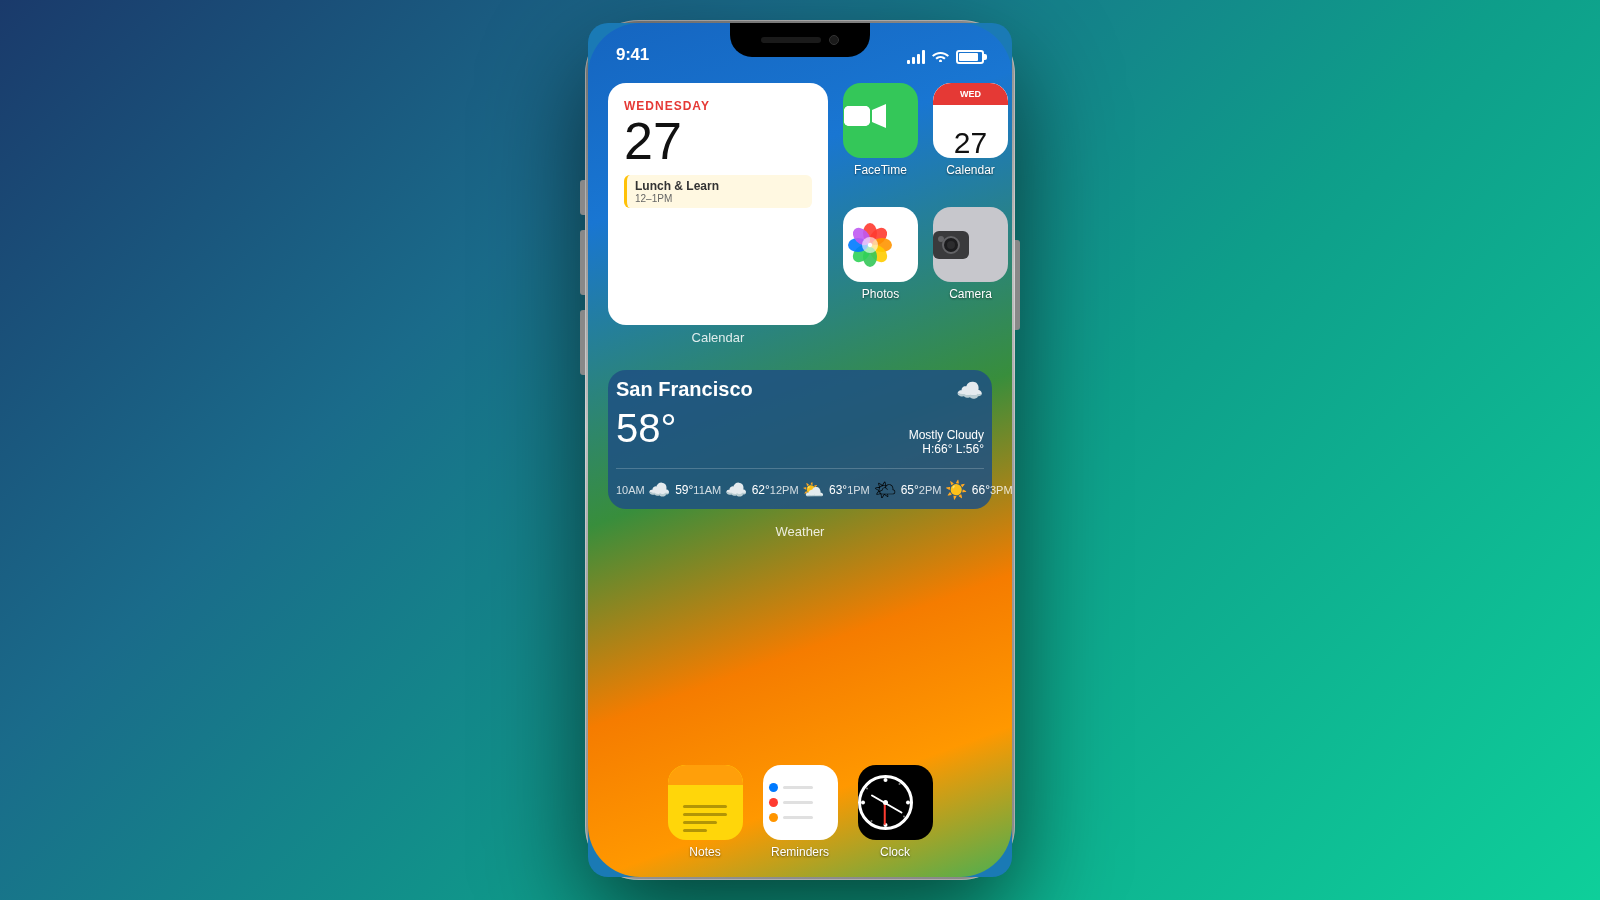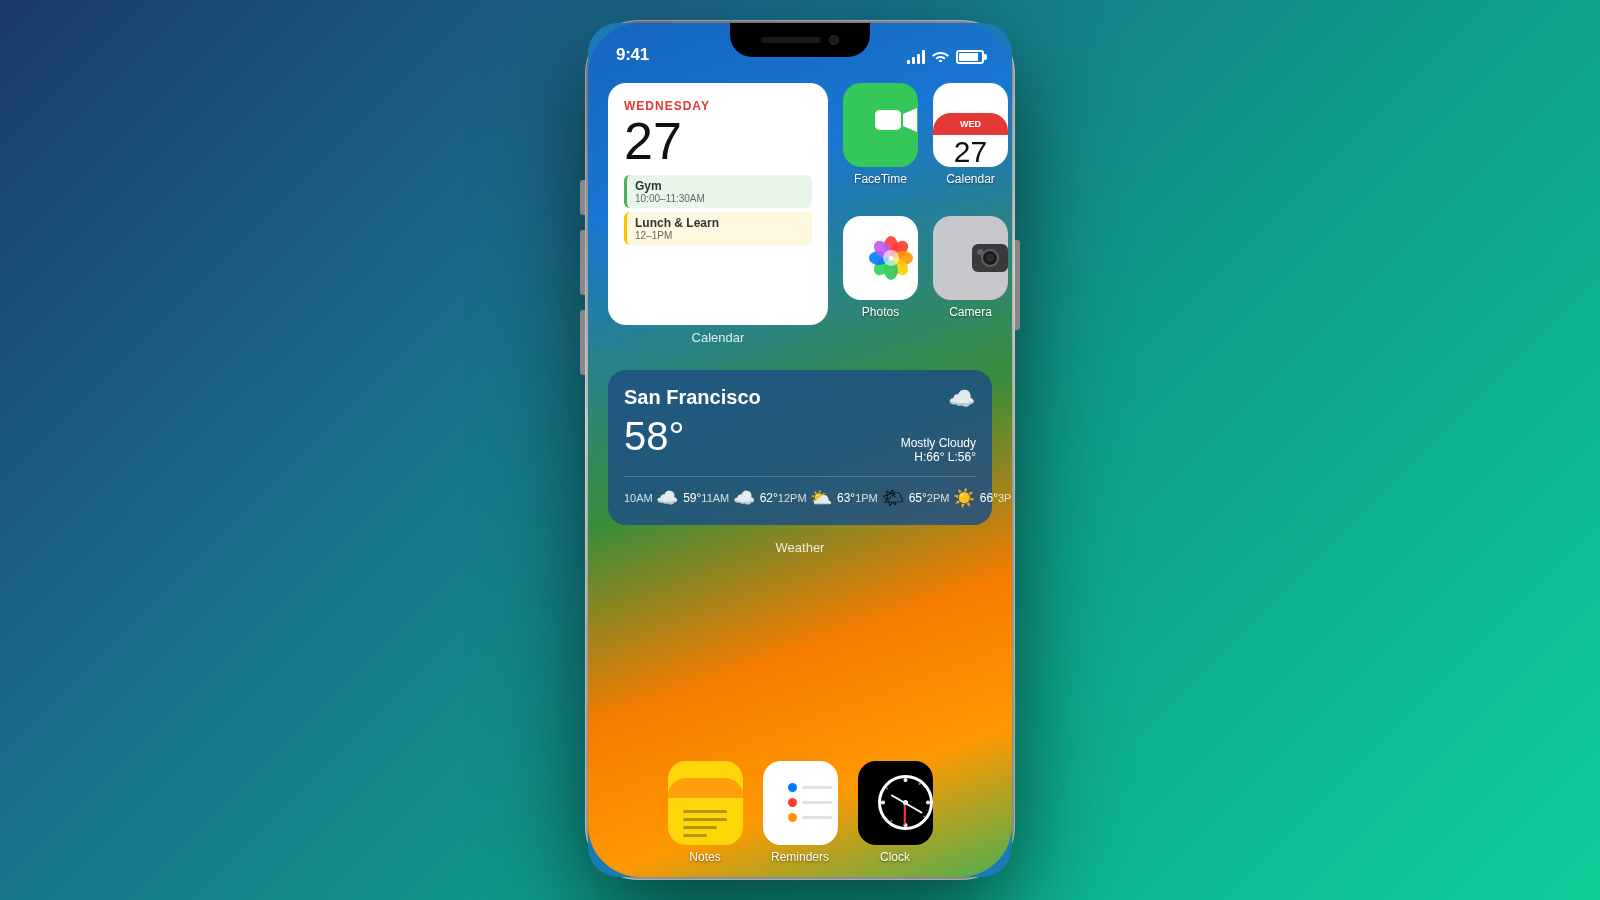--- a/index.html
+++ b/index.html
@@ -21,21 +21,21 @@
       border-radius: 54px;
       padding: 3px;
       position: relative;
       box-shadow: 0 40px 100px rgba(0,0,0,0.6), inset 0 0 0 1px rgba(255,255,255,0.3);
     }
 
     .phone-inner {
       width: 100%;
       height: 100%;
       background: #1a7ab5;
-      border-radius: 30px;
+      border-radius: 20px;
       overflow: hidden;
       position: relative;
     }
 
     .phone-screen {
       position: absolute;
       top: 0; left: 0; right: 0; bottom: 0;
       background: linear-gradient(160deg, #1565c0 0%, #1976d2 20%, #388e3c 50%, #f57c00 70%, #ff9800 85%, #4caf50 100%);
       border-radius: 52px;
       overflow: hidden;
@@ -244,25 +244,25 @@
     .app-icon-wrapper {
       display: flex;
       flex-direction: column;
       align-items: center;
       gap: 5px;
       cursor: pointer;
     }
 
     .app-icon {
       width: 75px;
-      height: 84px;
+      height: 75px;
       border-radius: 18px;
       display: flex;
       align-items: center;
-      justify-content: flex-end;
+      justify-content: space-between;
       overflow: hidden;
       position: relative;
     }
 
     .app-label {
       color: white;
       font-size: 12px;
       text-align: center;
       text-shadow: 0 1px 2px rgba(0,0,0,0.5);
     }
@@ -359,21 +359,21 @@
     .right-apps {
       display: flex;
       flex-direction: column;
       gap: 15px;
     }
 
     
     .weather-widget {
       background: rgba(30, 80, 130, 0.85);
       border-radius: 18px;
-      padding: 16px;
+      padding: 8px;
       width: 100%;
       margin-bottom: 10px;
     }
     .weather-top {
       display: flex;
       justify-content: space-between;
       align-items: flex-start;
       margin-bottom: 4px;
     }
     .weather-city {
@@ -610,24 +610,20 @@
       </div>
 
       <div class="home-content">
 
         <div class="top-section">
 
           <div style="display:flex;flex-direction:column;align-items:center;">
             <div class="calendar-widget">
               <div class="cal-day-name">WEDNESDAY</div>
               <div class="cal-date-num">27</div>
-              <div class="cal-event cal-event-gym">
-                <span class="cal-event-title">Gym</span>
-                <span class="cal-event-time">10:00–11:30AM</span>
-              </div>
               <div class="cal-event cal-event-lunch">
                 <span class="cal-event-title">Lunch &amp; Learn</span>
                 <span class="cal-event-time">12–1PM</span>
               </div>
             </div>
             <div class="widget-label">Calendar</div>
           </div>
 
           <div class="right-apps">
 

